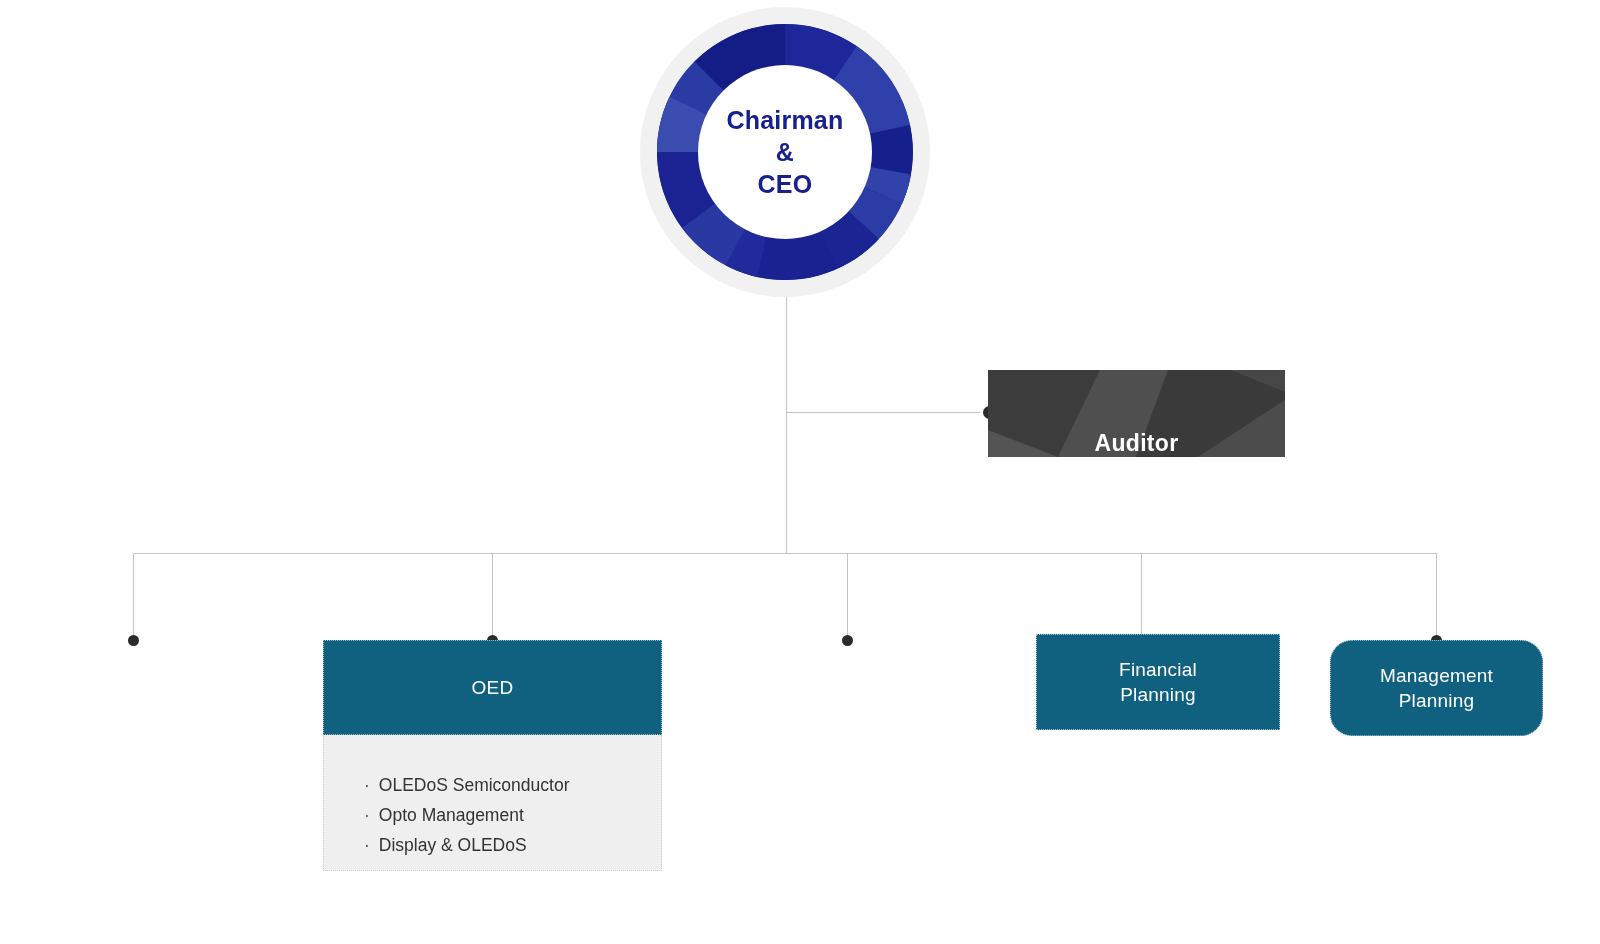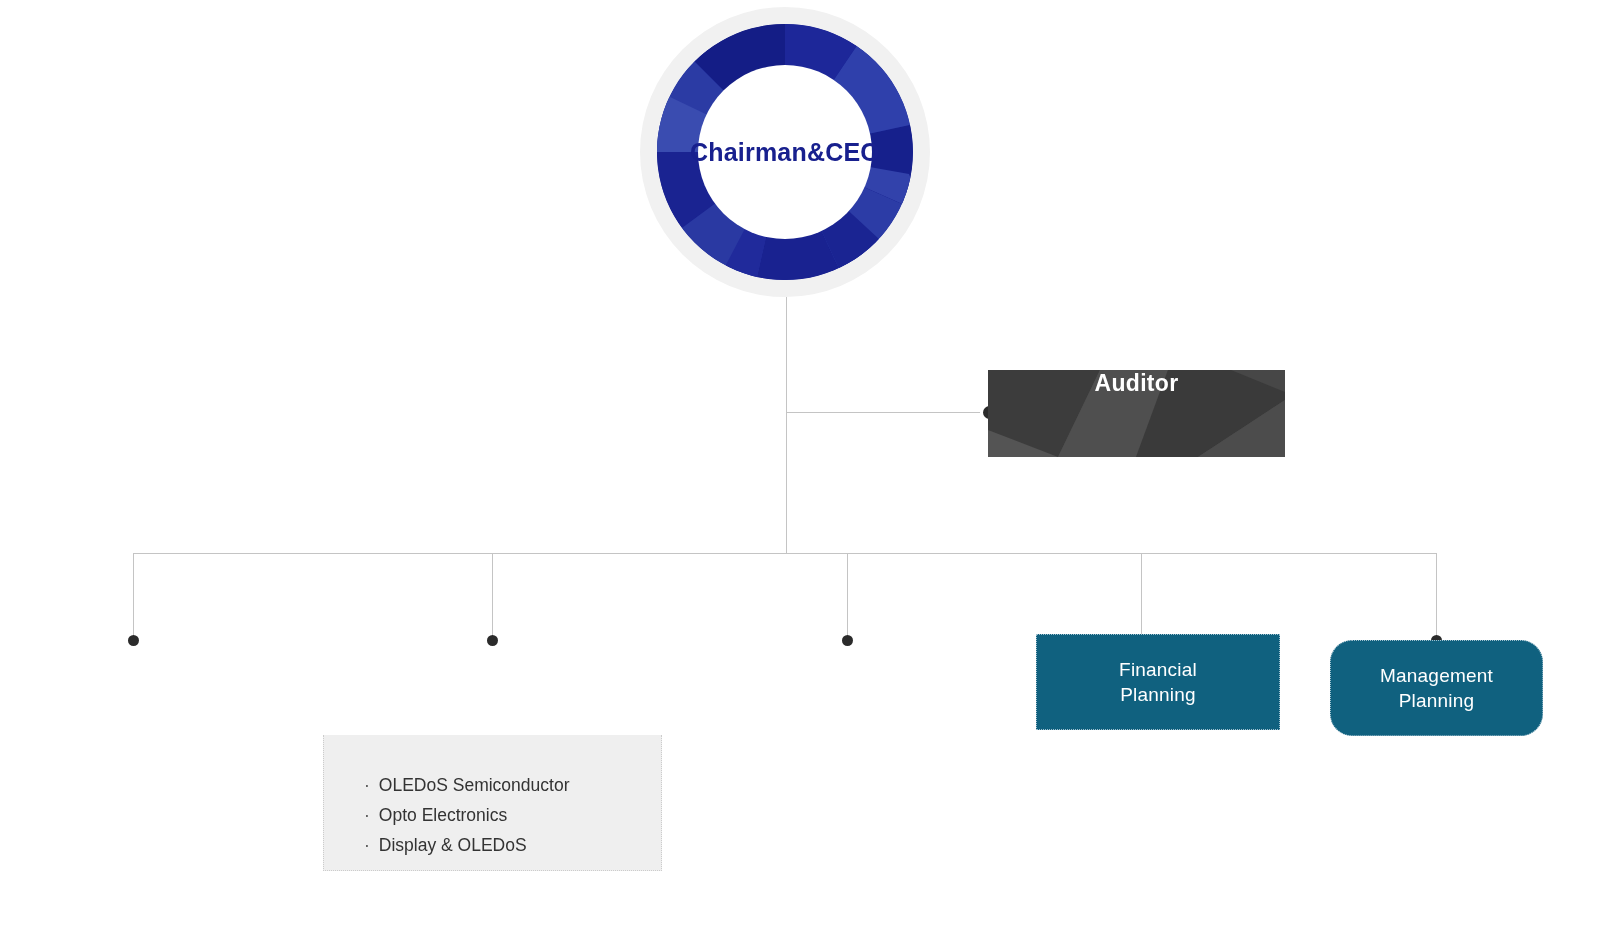--- a/index.html
+++ b/index.html
@@ -48,40 +48,40 @@
     position:absolute;
     left:17px; top:17px;
     width:256px; height:256px;
   }
   .ceo-inner {
     position:absolute;
     left:58px; top:58px;
     width:174px; height:174px;
     border-radius:50%;
     background:#ffffff;
-    display:flex; flex-direction:row;
+    display:flex; flex-direction:column;
     align-items:center; justify-content:center;
     z-index:3;
   }
   .ceo-label {
     color:#18208e;
     font-size:25px;
     font-weight:bold;
     line-height:1.28;
     text-align:center;
     letter-spacing:.2px;
   }
 
   
   #auditor-box {
     position:absolute;
     left:988px; top:370px;
     width:297px; height:87px;
     overflow:hidden;
-    display:flex; align-items:flex-start; justify-content:center;
+    display:flex; align-items:flex-end; justify-content:center;
   }
   #auditor-box svg.facets { position:absolute; inset:0; width:100%; height:100%; }
   .auditor-label {
     position:relative; z-index:2;
     color:#ffffff;
     font-size:23px;
     font-weight:bold;
     letter-spacing:.3px;
   }
 
@@ -186,20 +186,23 @@
       <polygon points="112,0 180,0 148,87 70,87" fill="#4f4f4f"></polygon>
       <polygon points="180,0 297,0 297,30 210,87 148,87" fill="#3a3a3a"></polygon>
       <polygon points="297,30 297,87 210,87" fill="#4c4c4c"></polygon>
       <polygon points="0,60 70,87 0,87" fill="#545454"></polygon>
       <polygon points="243,0 297,0 297,22" fill="#474747"></polygon>
     </svg>
     <span class="auditor-label">Auditor</span>
   </div>
 
 
+  <div class="div-box" style="left:323px; top:640px; width:339px; height:95px;">
+    <span class="div-label">OED</span>
+  </div>
 
 
   <div class="div-box" style="left:1036px; top:634px; width:244px; height:96px;align-items:center;">
     <span class="div-label">
       <span>Financial</span><br>
       <span>Planning</span>
     </span>
   </div>
 
   <div class="div-box" style="left:1330px; top:640px; width:213px; height:96px;border-radius:22px;">
@@ -209,21 +212,21 @@
     </span>
   </div>
 
   <div id="oed-sublist">
     <div class="sub-item">
       <span class="sub-bullet">·</span>
       <span>OLEDoS Semiconductor</span>
     </div>
     <div class="sub-item">
       <span class="sub-bullet">·</span>
-      <span>Opto Electronics</span>
+      <span>Opto Management</span>
     </div>
     <div class="sub-item">
       <span class="sub-bullet">·</span>
       <span>Display &amp; OLEDoS</span>
     </div>
   </div>
 
 </div>
 
 </body></html>

